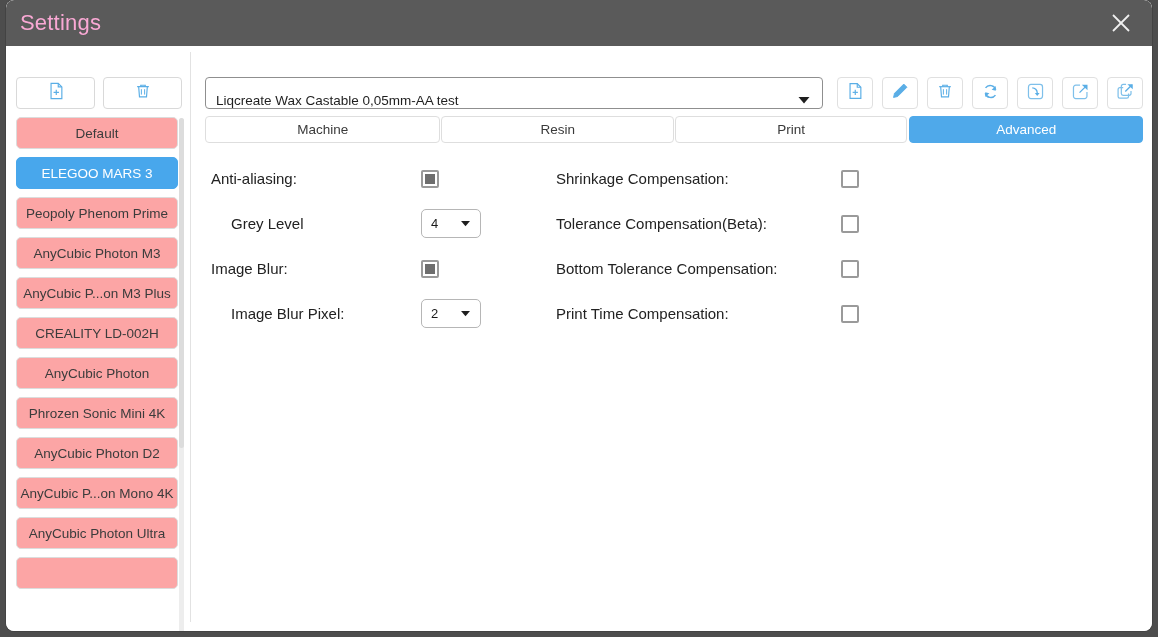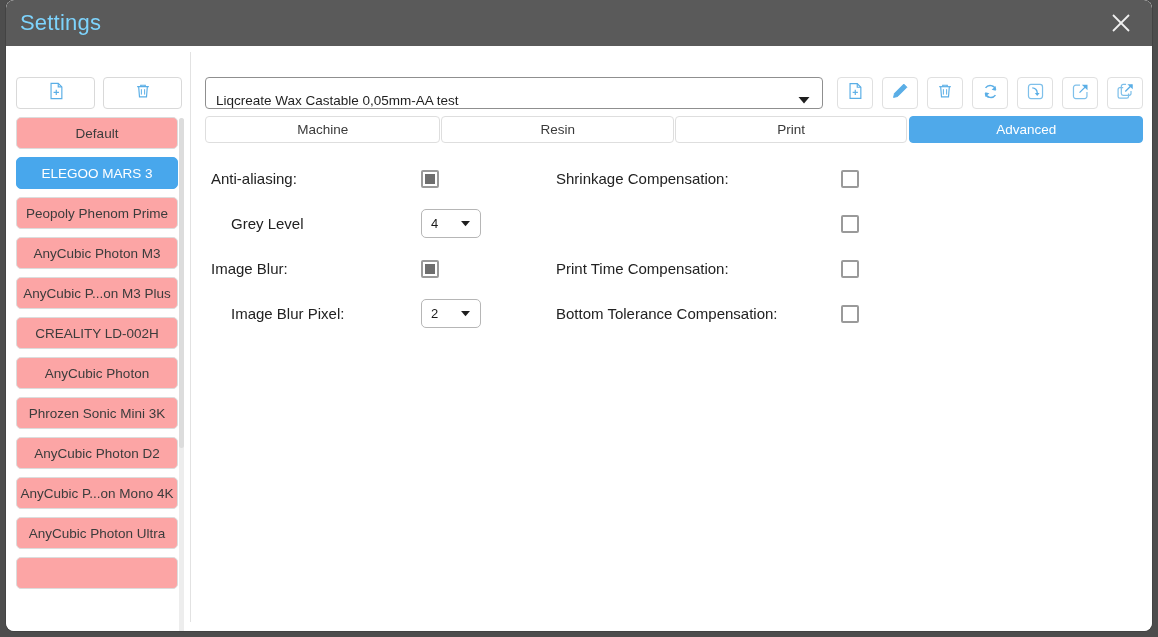--- a/index.html
+++ b/index.html
@@ -26,21 +26,21 @@
     position: absolute;
     left: 0; top: 0;
     width: 1146px; height: 46px;
     background: #5a5a5a;
     border-radius: 8px 8px 0 0;
   }
   #title-text {
     position: absolute;
     left: 14px; top: 10px;
     font-size: 22px;
-    color: #7dd3fc;
+    color: #f9a8d4;
     letter-spacing: 0.2px;
     line-height: 26px;
   }
   #close-button {
     position: absolute;
     right: 0px; top: 0px;
     width: 62px; height: 46px;
     display: flex; align-items: center; justify-content: center;
     border-radius: 0 8px 0 0;
     cursor: pointer;
@@ -313,21 +313,21 @@
       </div>
 
       <div id="printer-list">
           <div class="printer-item">Default</div>
           <div class="printer-item selected">ELEGOO MARS 3</div>
           <div class="printer-item">Peopoly Phenom Prime</div>
           <div class="printer-item">AnyCubic Photon M3</div>
           <div class="printer-item">AnyCubic P...on M3 Plus</div>
           <div class="printer-item">CREALITY LD-002H</div>
           <div class="printer-item">AnyCubic Photon</div>
-          <div class="printer-item">Phrozen Sonic Mini 3K</div>
+          <div class="printer-item">Phrozen Sonic Mini 4K</div>
           <div class="printer-item">AnyCubic Photon D2</div>
           <div class="printer-item">AnyCubic P...on Mono 4K</div>
           <div class="printer-item">AnyCubic Photon Ultra</div>
           <div class="printer-item"></div>
         </div>
 
       <div id="sidebar-scrollbar">
         <div id="sidebar-scrollbar-thumb"></div>
       </div>
     </div>
@@ -455,28 +455,29 @@
                 </span>
               </div>
             </div>
           </div>
         <div class="col" id="col-right">
             <div class="setting-row">
               <div class="setting-label">Shrinkage Compensation:</div>
               <div class="control checkbox"></div>
             </div>
             <div class="setting-row">
+              <div class="setting-label">Tolerance Compensation(Beta):</div>
               <div class="control checkbox"></div>
             </div>
             <div class="setting-row">
+              <div class="setting-label">Bottom Tolerance Compensation:</div>
+              <div class="control checkbox"></div>
+            </div>
+            <div class="setting-row">
               <div class="setting-label">Print Time Compensation:</div>
-              <div class="control checkbox"></div>
-            </div>
-            <div class="setting-row">
-              <div class="setting-label">Bottom Tolerance Compensation:</div>
               <div class="control checkbox"></div>
             </div>
           </div>
       </div>
 
     </div>
   </div>
 </div>
 
 </body></html>

